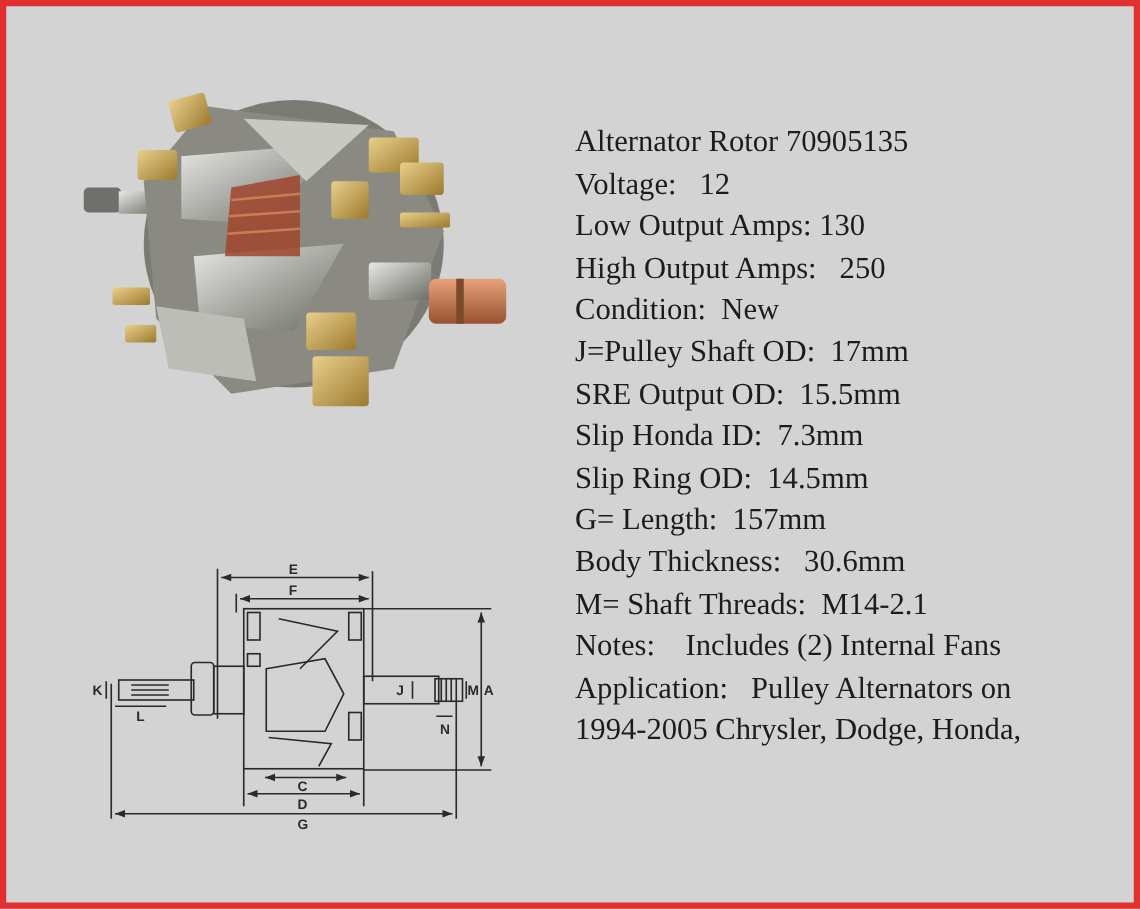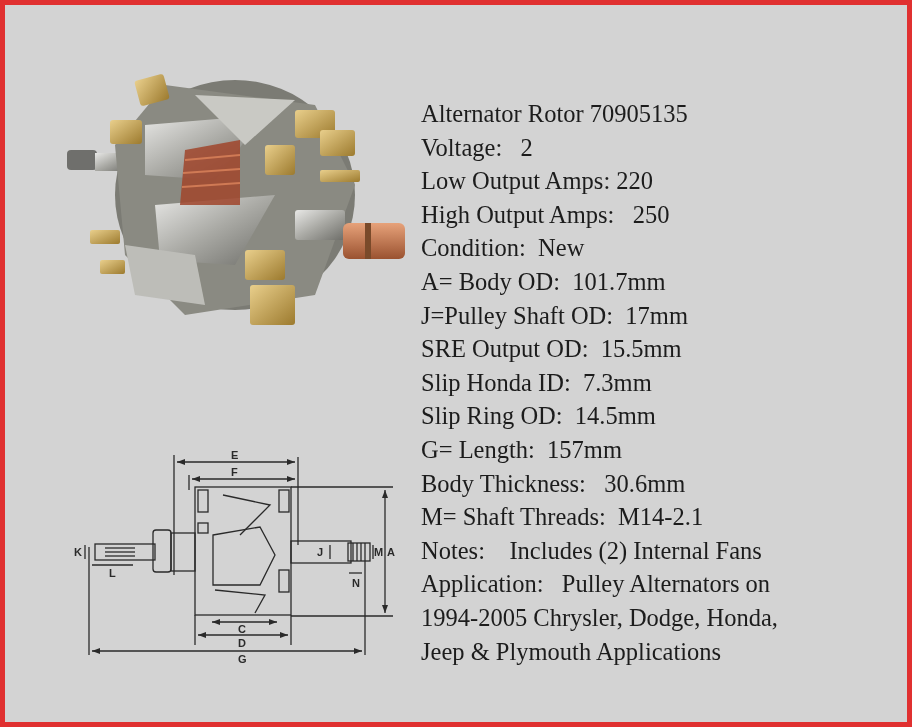--- a/index.html
+++ b/index.html
@@ -1,20 +1,20 @@
 <!DOCTYPE html>
 <html><head>
 <meta charset="utf-8">
 <style>
   html, body { margin:0; padding:0; }
   body { width:912px; height:727px; background:#e03030; position:relative; overflow:hidden; }
   .frame { position:absolute; left:5px; top:5px; width:902px; height:717px; background:#d3d3d3; }
   .photo { position:absolute; left:60px; top:50px; width:360px; height:280px; }
   .diagram { position:absolute; left:60px; top:430px; width:360px; height:240px; }
-  .specs { position:absolute; left:416px; top:92px; font-family:"Liberation Serif","DejaVu Serif",serif; font-size:24.5px; line-height:33.6px; color:#1c1c1c; }
+  .specs { position:absolute; left:455px; top:92px; font-family:"Liberation Serif","DejaVu Serif",serif; font-size:24.5px; line-height:33.6px; color:#1c1c1c; }
   .specs div { white-space:pre; }
   .dlabel { font-family:"Liberation Sans","DejaVu Sans",sans-serif; font-weight:bold; font-size:11px; fill:#2a2a2a; }
 </style>
 </head>
 <body>
 
 <div class="frame">
 
   <svg class="photo" viewBox="0 0 360 280">
     <defs>
@@ -135,30 +135,28 @@
     <text class="dlabel" x="287" y="152">N</text>
     <text class="dlabel" x="9" y="121">K</text>
     <text class="dlabel" x="44" y="142">L</text>
     <text class="dlabel" x="173" y="198">C</text>
     <text class="dlabel" x="173" y="212">D</text>
     <text class="dlabel" x="173" y="228">G</text>
   </svg>
 
   <div class="specs">
     <div>Alternator Rotor 70905135</div>
-    <div>Voltage:   2</div>
-    <div>Low Output Amps: 220</div>
+    <div>Voltage:   12</div>
+    <div>Low Output Amps: 130</div>
     <div>High Output Amps:   250</div>
     <div>Condition:  New</div>
-    <div>A= Body OD:  101.7mm</div>
     <div>J=Pulley Shaft OD:  17mm</div>
     <div>SRE Output OD:  15.5mm</div>
     <div>Slip Honda ID:  7.3mm</div>
     <div>Slip Ring OD:  14.5mm</div>
     <div>G= Length:  157mm</div>
     <div>Body Thickness:   30.6mm</div>
     <div>M= Shaft Threads:  M14-2.1</div>
     <div>Notes:    Includes (2) Internal Fans</div>
     <div>Application:   Pulley Alternators on</div>
     <div>1994-2005 Chrysler, Dodge, Honda,</div>
-    <div>Jeep &amp; Plymouth Applications</div>
   </div>
 </div>
 
 </body></html>

